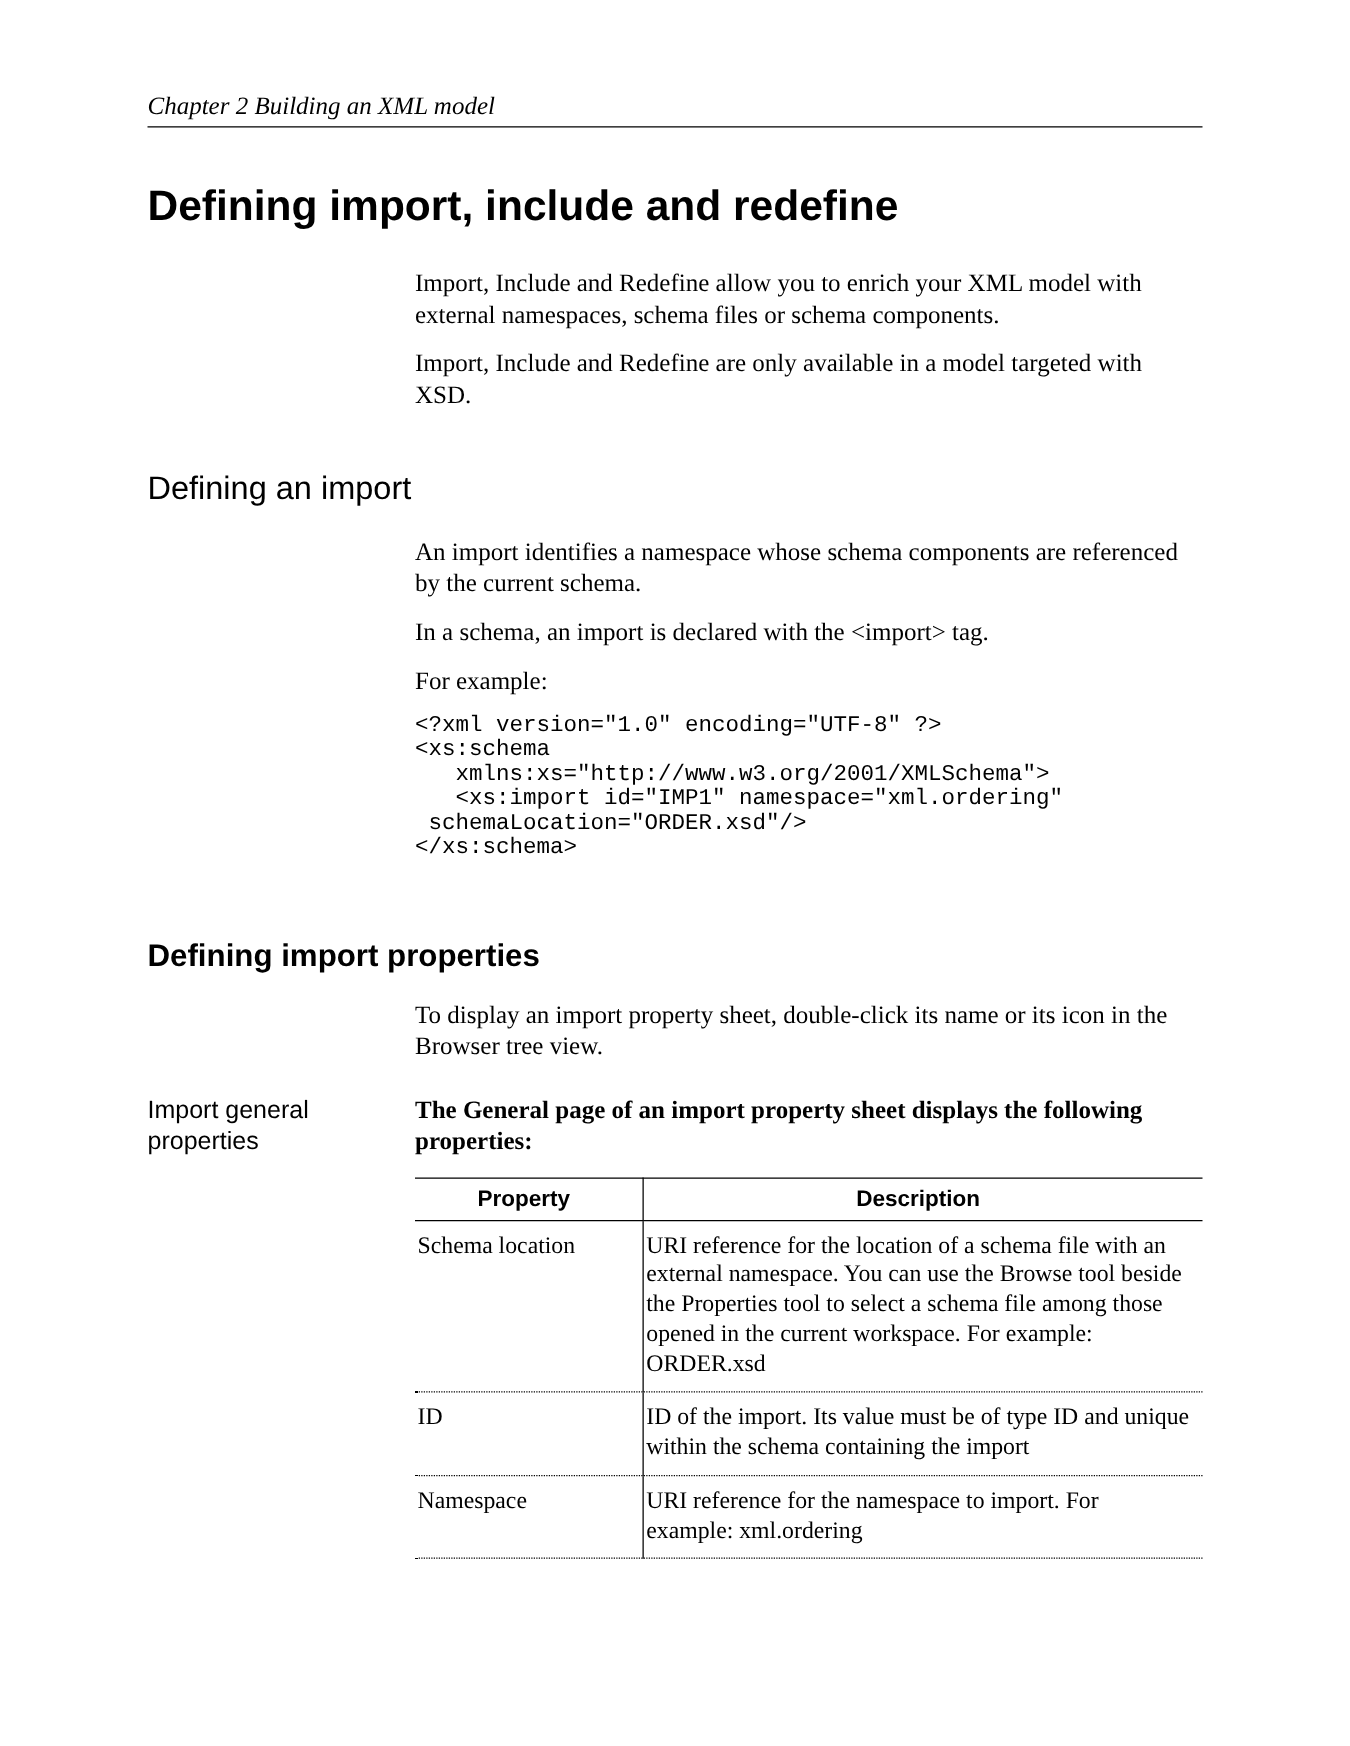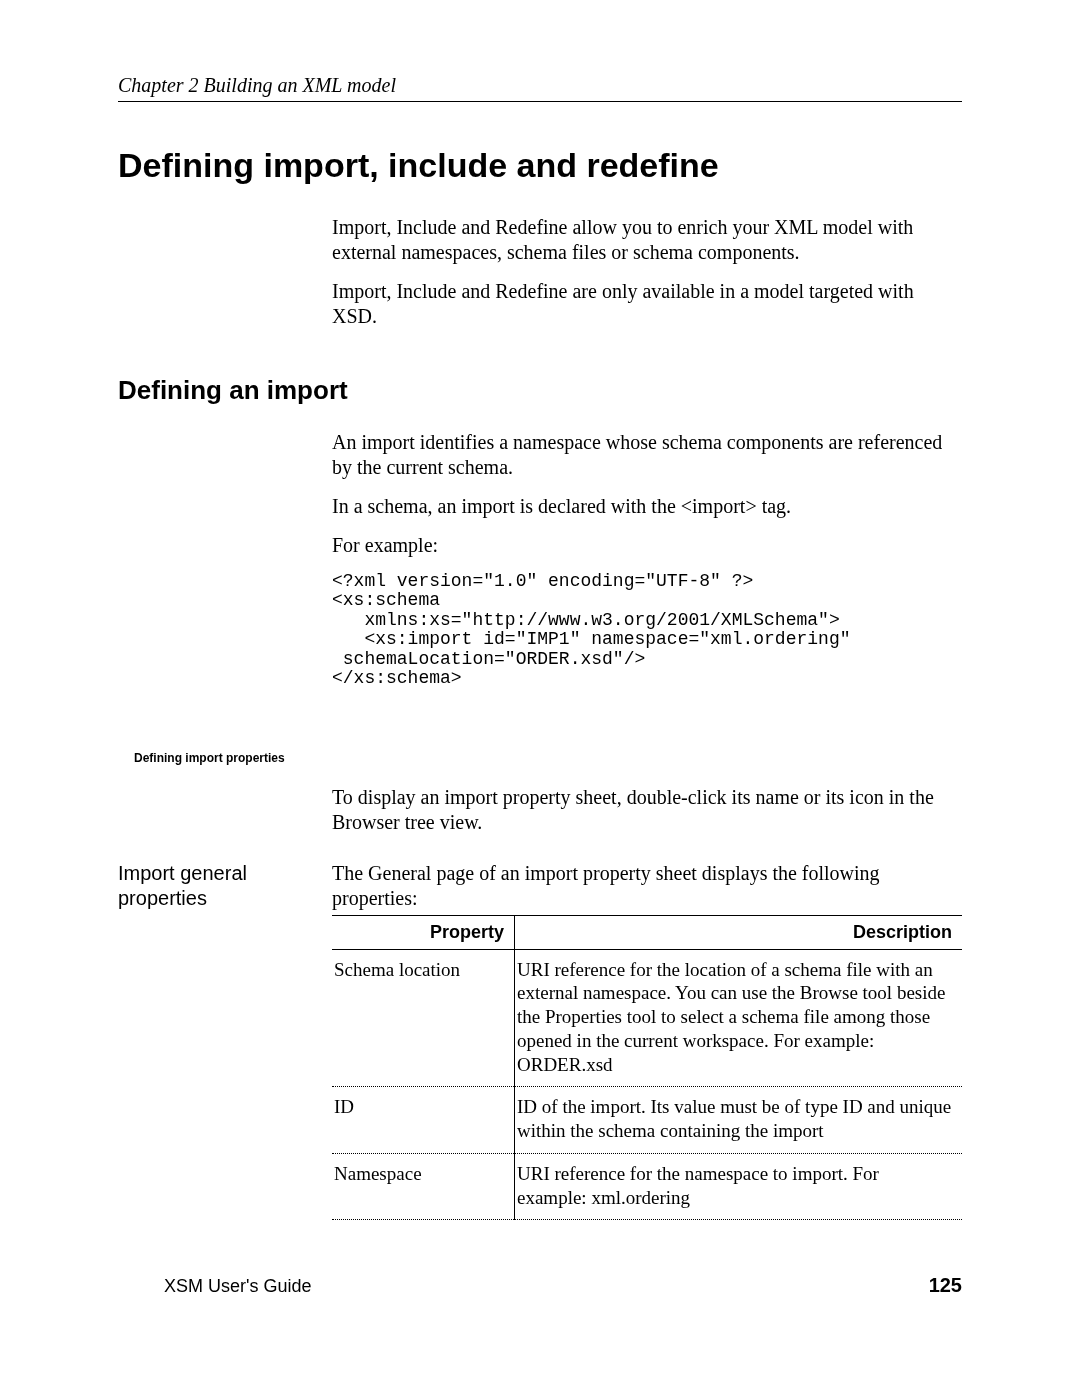--- a/index.html
+++ b/index.html
@@ -33,29 +33,29 @@
   .body-col {
     margin-left: 214px;
   }
   .para {
     font-size: 20px;
     line-height: 1.25;
     margin: 0 0 14px 0;
   }
   h2.section-title {
     font-family: Arial, Helvetica, sans-serif;
-    font-weight: bold;
+    font-weight: normal;
     font-size: 26px;
     margin: 46px 0 24px 0;
   }
   h3.subsection-title {
     font-family: Arial, Helvetica, sans-serif;
     font-weight: bold;
-    font-size: 12px;
-    margin: 62px 0 20px 16px;
+    font-size: 25px;
+    margin: 62px 0 20px 0;
   }
   .code-block {
     font-family: "Courier New", Courier, monospace;
     font-size: 18px;
     white-space: pre;
     line-height: 1.08;
     margin-top: 6px;
   }
   .two-col {
     display: flex;
@@ -64,32 +64,33 @@
   .sidebar {
     width: 214px;
     flex: 0 0 214px;
     font-family: Liberation Sans, sans-serif;
     font-size: 20px;
     line-height: 1.25;
     padding-right: 10px;
     box-sizing: border-box;
   }
   .two-col .para {
-    margin-bottom: 4px;
+    margin-bottom: 16px;
+    font-weight: bold;
   }
   table.prop-table {
     border-collapse: collapse;
     width: 100%;
     font-size: 19px;
     margin-top: 2px;
   }
   table.prop-table th {
     font-family: Arial, Helvetica, sans-serif;
     font-weight: bold;
-    text-align: right;
+    text-align: center;
     font-size: 18px;
     border-top: 1.3px solid #000;
     border-bottom: 1.3px solid #000;
     padding: 6px 10px 6px 2px;
     vertical-align: top;
   }
   table.prop-table td {
     border-bottom: 1px dotted #000;
     padding: 8px 10px 10px 2px;
     vertical-align: top;
@@ -177,18 +178,14 @@
           </tr>
           <tr>
             <td class="col-prop">Namespace</td>
             <td>URI reference for the namespace to import. For example: xml.ordering</td>
           </tr>
         </tbody>
       </table>
     </div>
   </div>
 
-  <div class="footer">
-    <span class="footer-left">XSM User's Guide</span>
-    <span class="footer-right">125</span>
-  </div>
 
 </div>
 
 </body></html>

